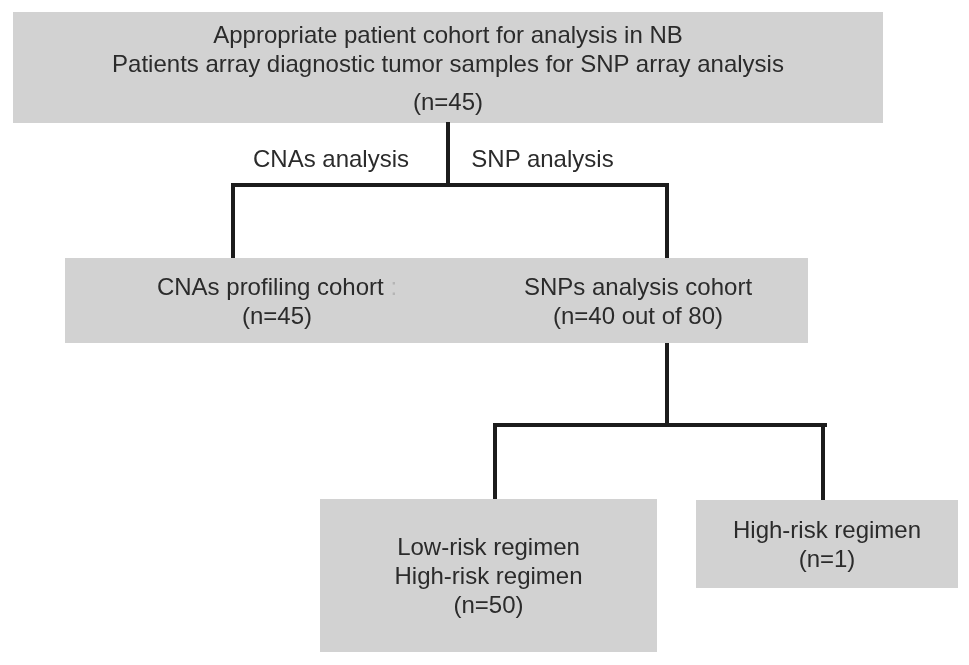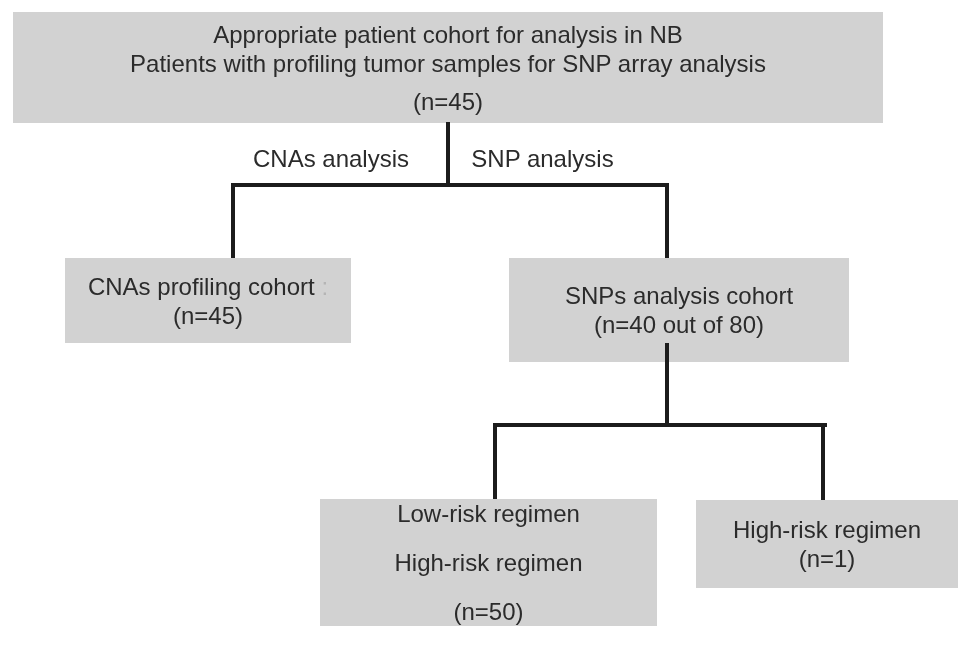--- a/index.html
+++ b/index.html
@@ -43,23 +43,23 @@
     line-height: 29px;
     text-align: center;
     white-space: nowrap;
   }
   .line {
     position: absolute;
     background: var(--line-color);
   }
   
   .box-root     { left: 13px;  top: 12px;  width: 870px; height: 111px; }
-  .box-cna      { left: 65px;  top: 258px; width: 286px; height: 85px;  }
-  .box-snp      { left: 509px; top: 258px; width: 340px; height: 104px;  }
-  .box-regimens { left: 320px; top: 499px; width: 337px; height: 127px; justify-content: space-between; }
+  .box-cna      { left: 65px;  top: 258px; width: 400px; height: 85px; padding-left: 12px;  }
+  .box-snp      { left: 468px; top: 258px; width: 340px; height: 85px;  }
+  .box-regimens { left: 320px; top: 499px; width: 337px; height: 153px; }
   .box-highrisk { left: 696px; top: 500px; width: 262px; height: 88px;  }
   
   .v-root        { left: 446px; top: 122px; width: 4px;   height: 65px; }
   .h-upper       { left: 231px; top: 183px; width: 438px; height: 4px;  }
   .v-upper-left  { left: 231px; top: 183px; width: 4px;   height: 75px; }
   .v-upper-right { left: 665px; top: 183px; width: 4px;   height: 75px; }
   .v-snp-down    { left: 665px; top: 343px; width: 4px;   height: 84px; }
   .h-lower       { left: 493px; top: 423px; width: 334px; height: 4px;  }
   .v-lower-left  { left: 493px; top: 423px; width: 4px;   height: 77px; }
   .v-lower-right { left: 821px; top: 423px; width: 4px;   height: 77px; }
@@ -67,21 +67,21 @@
   .label-cna { left: 231px; top: 144px; width: 200px; }
   .label-snp { left: 455px; top: 144px; width: 175px; }
 </style>
 </head>
 <body>
 
 <div class="canvas">
 
   <div class="box box-root">
     <div class="bline">Appropriate patient cohort for analysis in NB</div>
-    <div class="bline">Patients with profiling tumor samples for SNP array analysis</div>
+    <div class="bline">Patients array diagnostic tumor samples for SNP array analysis</div>
     <div class="bline count-gap">(n=45)</div>
   </div>
 
   <div class="line v-root"></div>
   <div class="line h-upper"></div>
   <div class="line v-upper-left"></div>
   <div class="line v-upper-right"></div>
 
   <div class="edge-label label-snp">SNP analysis</div>
   <div class="edge-label label-cna">CNAs analysis</div>

